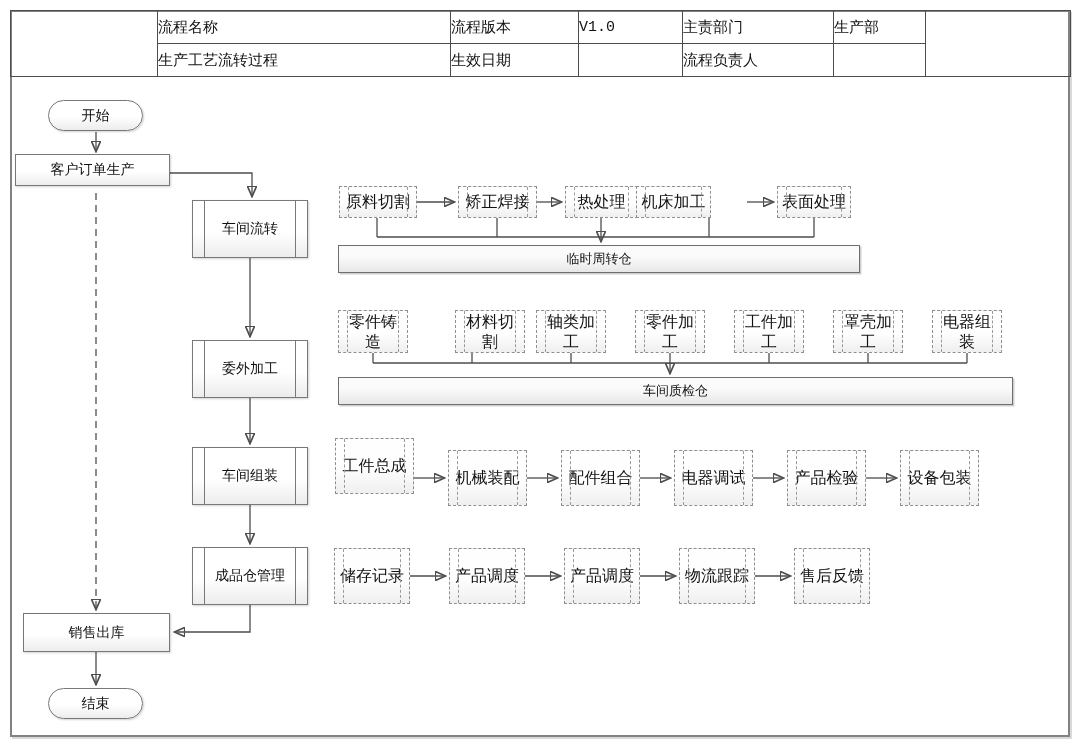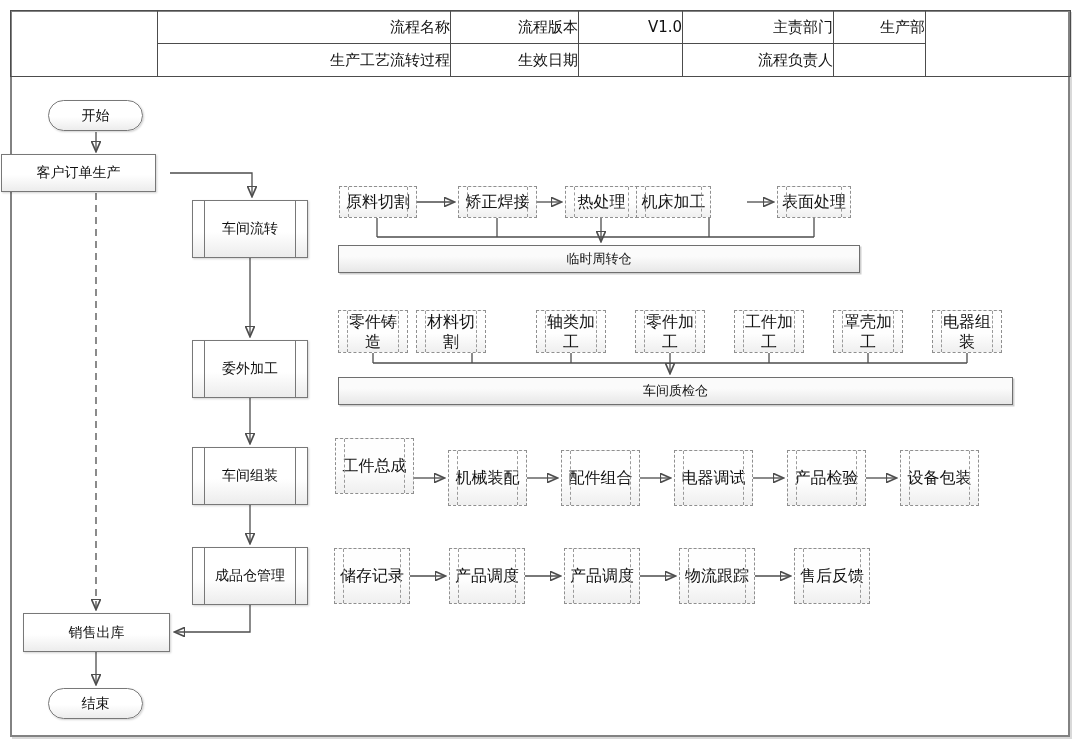--- a/index.html
+++ b/index.html
@@ -21,23 +21,23 @@
   }
   
   table.hdr{
     position:absolute;left:10px;top:10px;width:1060px;height:67px;
     border-collapse:collapse;table-layout:fixed;
     font-size:15px;
     z-index:3;
   }
   table.hdr td{
     border:1.5px solid #4c4c4c;
-    text-align:right;vertical-align:middle;
+    text-align:left;vertical-align:middle;
     padding:0;
-    overflow:hidden;white-space:nowrap;
+    overflow:hidden;white-space:nowrap;font-family:Liberation Mono, monospace;
   }
   
   svg.wires{position:absolute;left:0;top:0;z-index:1;}
   svg.wires path{fill:none;stroke:#4d4d4d;stroke-width:1.3;}
   svg.wires path.dash{stroke-dasharray:7 5;}
   
   .node{
     position:absolute;z-index:2;
     display:flex;align-items:center;justify-content:center;
     text-align:center;white-space:pre-line;line-height:1.25;
@@ -149,38 +149,38 @@
   <path d="M753,478 H783" marker-end="url(#arr)"></path>
   <path d="M866,478 H896" marker-end="url(#arr)"></path>
 
   <path d="M410,576 H445" marker-end="url(#arr)"></path>
   <path d="M525,576 H560" marker-end="url(#arr)"></path>
   <path d="M640,576 H675" marker-end="url(#arr)"></path>
   <path d="M755,576 H790" marker-end="url(#arr)"></path>
 </svg>
 
 <div class="node big terminator" style="left:48px;top:100px;width:95px;height:31px">开始</div>
-<div class="node big" style="left:1px;top:154px;width:155px;height:38px">客户订单生产</div>
+<div class="node big" style="left:15px;top:154px;width:155px;height:32px">客户订单生产</div>
 <div class="node big predef" style="left:192px;top:200px;width:116px;height:58px">车间流转</div>
 <div class="node big predef" style="left:192px;top:340px;width:116px;height:58px">委外加工</div>
 <div class="node big predef" style="left:192px;top:447px;width:116px;height:58px">车间组装</div>
 <div class="node big predef" style="left:192px;top:547px;width:116px;height:58px">成品仓管理</div>
 <div class="node big" style="left:23px;top:613px;width:147px;height:39px">销售出库</div>
 <div class="node big terminator" style="left:48px;top:688px;width:95px;height:31px">结束</div>
 
 <div class="node dashed predef" style="left:339px;top:186px;width:78px;height:32px">原料切割</div>
 <div class="node dashed predef" style="left:458px;top:186px;width:79px;height:32px">矫正焊接</div>
 <div class="node dashed predef" style="left:565px;top:186px;width:73px;height:32px">热处理</div>
 <div class="node dashed predef" style="left:636px;top:186px;width:75px;height:32px">机床加工</div>
 <div class="node dashed predef" style="left:777px;top:186px;width:74px;height:32px">表面处理</div>
 <div class="node bar" style="left:338px;top:245px;width:522px;height:28px">临时周转仓</div>
 
 <div class="node dashed predef" style="left:338px;top:310px;width:70px;height:43px">零件铸
 造</div>
-<div class="node dashed predef" style="left:416px;top:310px;width:70px;height:43px">材料切
+<div class="node dashed predef" style="left:455px;top:310px;width:70px;height:43px">材料切
 割</div>
 <div class="node dashed predef" style="left:536px;top:310px;width:70px;height:43px">轴类加
 工</div>
 <div class="node dashed predef" style="left:635px;top:310px;width:70px;height:43px">零件加
 工</div>
 <div class="node dashed predef" style="left:734px;top:310px;width:70px;height:43px">工件加
 工</div>
 <div class="node dashed predef" style="left:833px;top:310px;width:70px;height:43px">罩壳加
 工</div>
 <div class="node dashed predef" style="left:932px;top:310px;width:70px;height:43px">电器组

